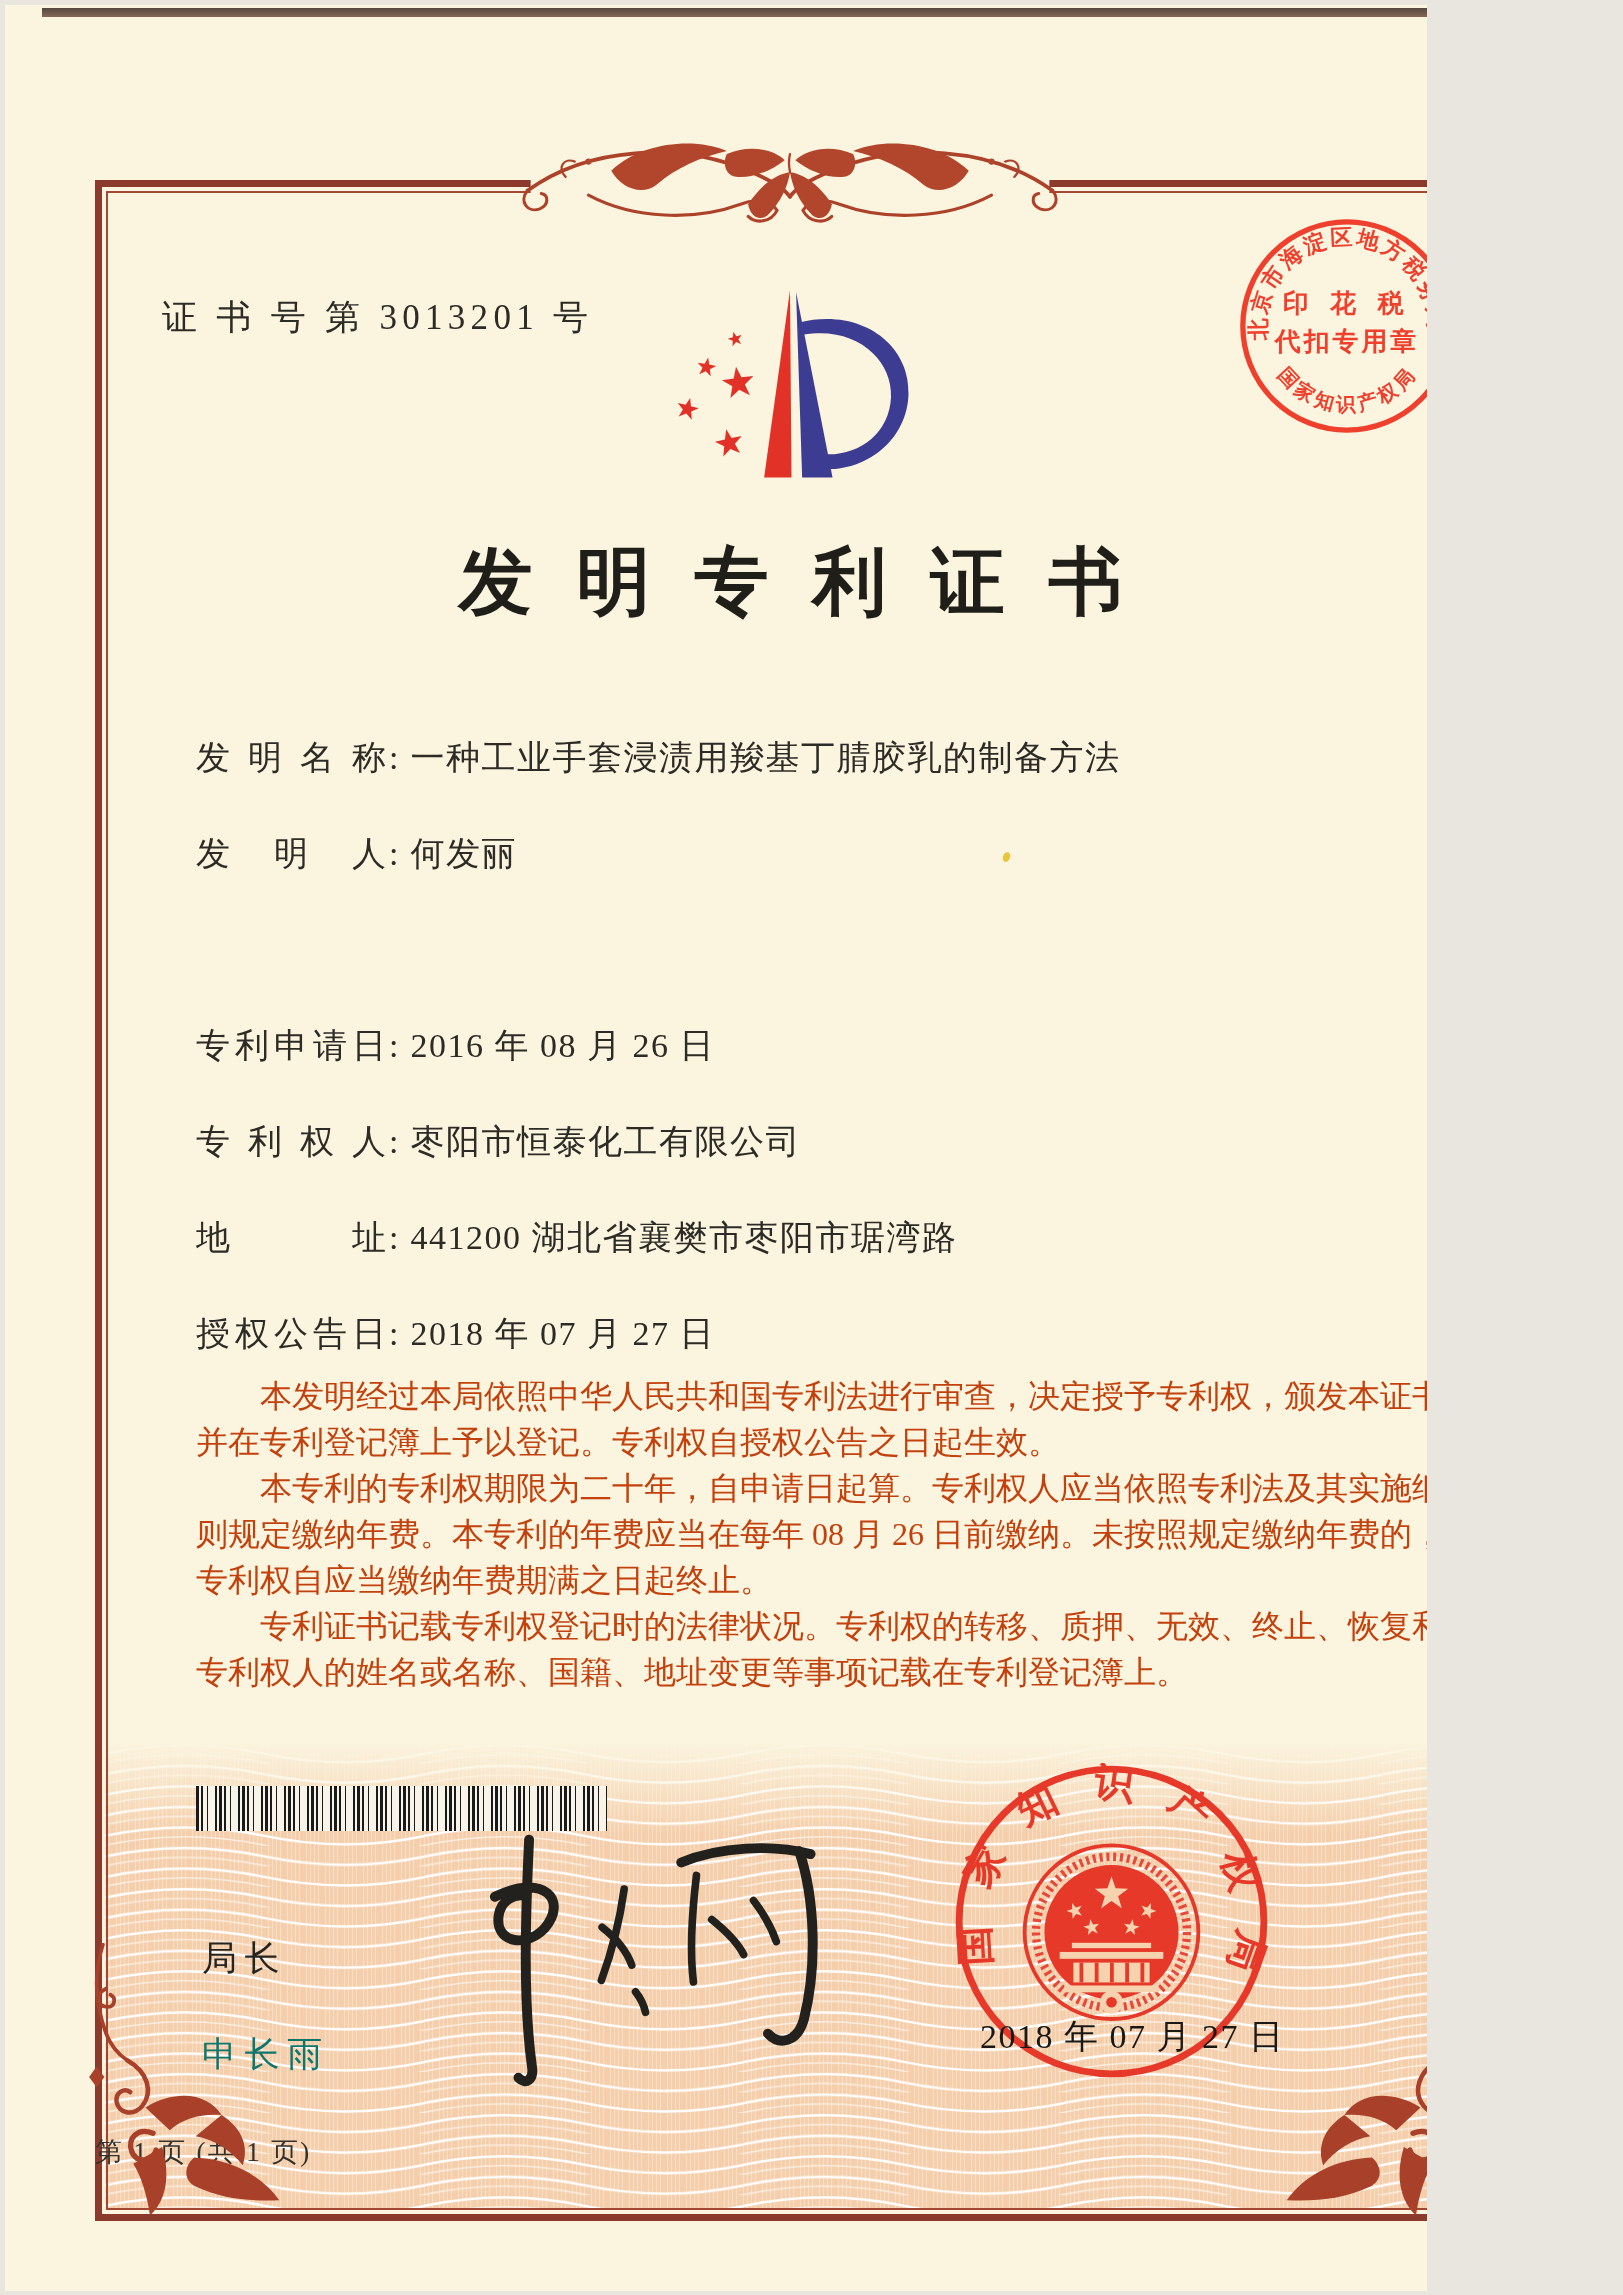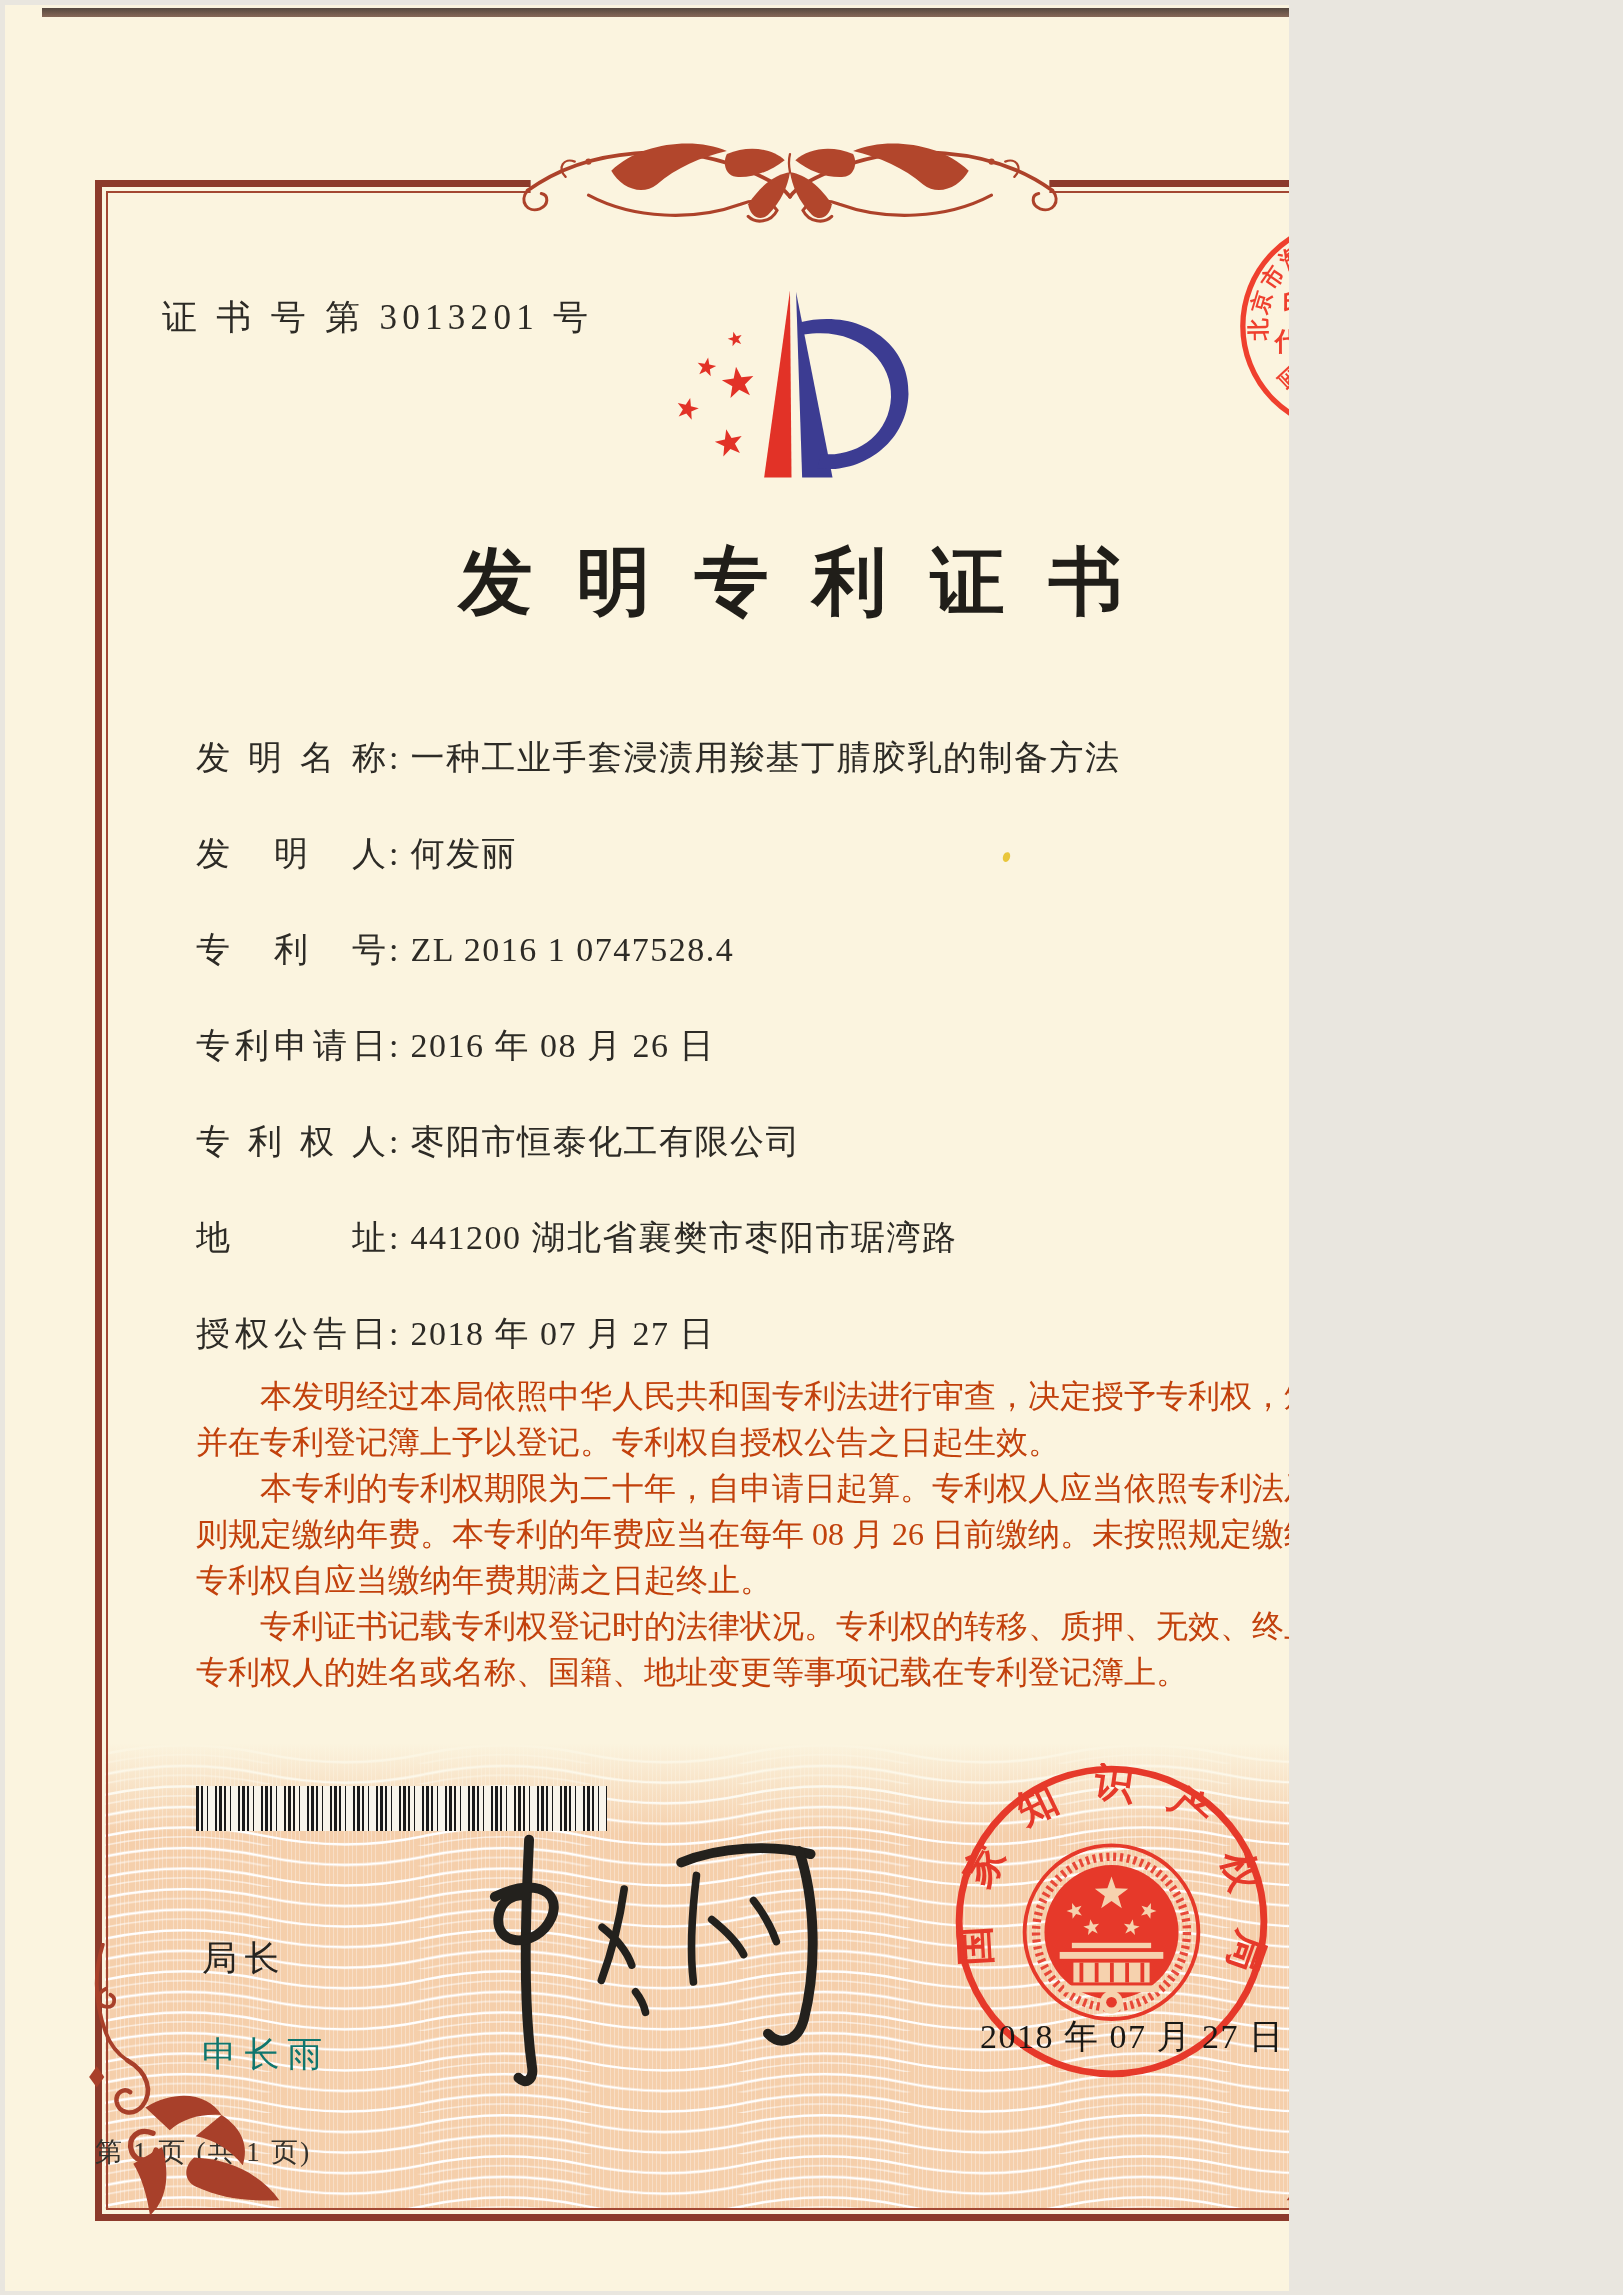--- a/index.html
+++ b/index.html
@@ -1,16 +1,16 @@
 <!DOCTYPE html>
 <html style="font-size:12px"><head>
 <meta charset="utf-8">
 <style>
   html,body{margin:0;padding:0;background:#e9e6df;}
-  #stage{position:relative;width:1289px;height:2295px;overflow:hidden;
+  #stage{position:relative;width:1427px;height:2295px;overflow:hidden;
          font-family:"Liberation Serif","DejaVu Serif",serif;color:#2d2b26;}
   .paper{position:absolute;left:4.6px;top:4.6px;width:1614px;height:2286px;background:#fbf4df;}
   .scan-edge-top{position:absolute;left:42px;top:8.4px;width:1562px;height:8.4px;
                  background:linear-gradient(180deg,#463931,#7c5b4b);opacity:.92;}
   .scan-edge-br{position:absolute;left:1513px;top:2257px;width:99px;height:20px;
                 background:#d8d3c6;transform:rotate(-2deg);opacity:.6;}
   .frame{position:absolute;left:95px;top:180px;width:1391px;height:2041px;
          box-sizing:border-box;border:7.6px solid #8c3a2b;z-index:2;}
   .frame-inner{position:absolute;inset:3.8px;border:2.3px solid #a34733;}
   .cert-no{position:absolute;left:162px;top:294px;font-size:35px;letter-spacing:5.3px;z-index:3;}
@@ -120,23 +120,20 @@
   </svg>
 
   <div class="title">发明专利证书</div>
 
   <div class="field-row" style="top:735px">
     <span class="f-label">发明名称</span><span class="f-colon">:</span><span class="f-value">一种工业手套浸渍用羧基丁腈胶乳的制备方法</span>
   </div>
   <div class="field-row" style="top:831px">
     <span class="f-label">发明人</span><span class="f-colon">:</span><span class="f-value">何发丽</span>
   </div>
-  <div class="field-row" style="top:927px">
-    <span class="f-label">专利号</span><span class="f-colon">:</span><span class="f-value">ZL 2016 1 0747528.4</span>
-  </div>
   <div class="field-row" style="top:1023px">
     <span class="f-label">专利申请日</span><span class="f-colon">:</span><span class="f-value">2016 年 08 月 26 日</span>
   </div>
   <div class="field-row" style="top:1119px">
     <span class="f-label">专利权人</span><span class="f-colon">:</span><span class="f-value">枣阳市恒泰化工有限公司</span>
   </div>
   <div class="field-row" style="top:1215px">
     <span class="f-label">地址</span><span class="f-colon">:</span><span class="f-value">441200 湖北省襄樊市枣阳市琚湾路</span>
   </div>
 

